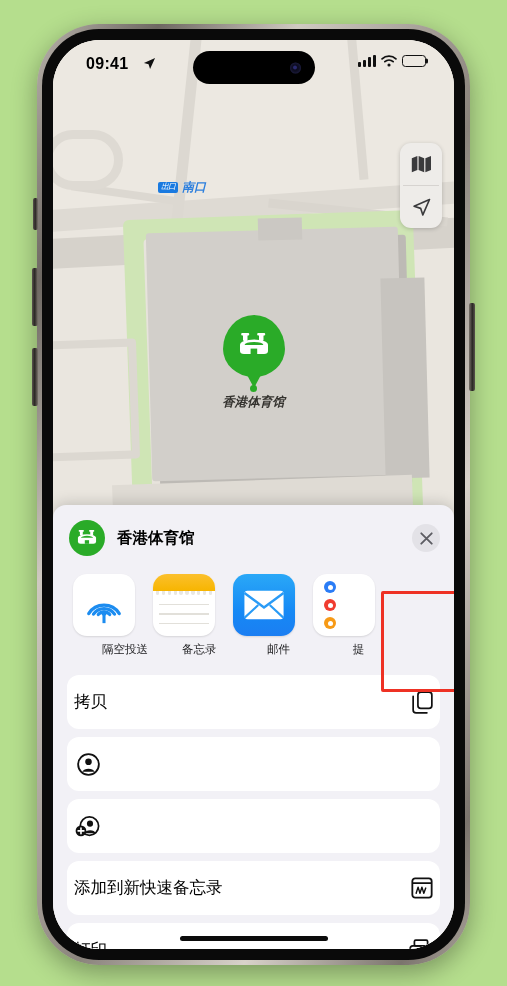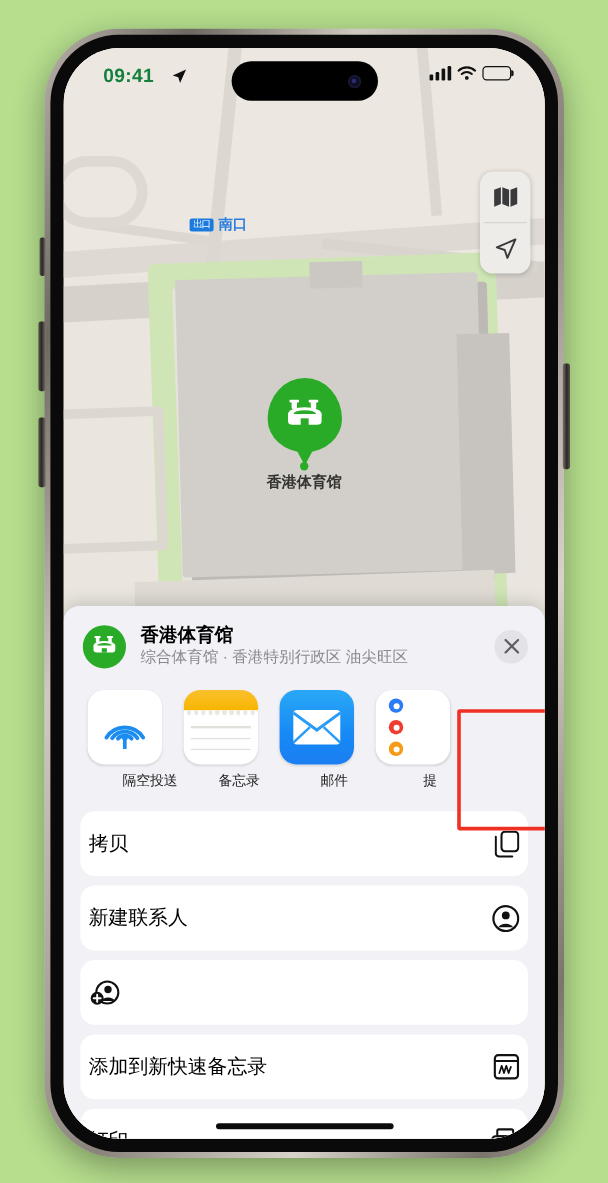--- a/index.html
+++ b/index.html
@@ -29,21 +29,21 @@
 
   
   .side-btn{position:absolute;background:linear-gradient(90deg,#59534d,#2a2724 45%,#7a736b);border-radius:2px;}
   #btn-silent{left:33px; top:198px; width:5px; height:32px;}
   #btn-vol-up{left:32px; top:268px; width:6px; height:58px;}
   #btn-vol-down{left:32px; top:348px; width:6px; height:58px;}
   #btn-power{right:32px; top:303px; width:6px; height:88px;
     background:linear-gradient(270deg,#59534d,#2a2724 45%,#7a736b);}
 
   
-  #map{position:absolute;inset:0;background:#eae6df;overflow:hidden;}
+  #map{position:absolute;inset:0;background:#eae6df;overflow:hidden;font-style:italic;}
   .mp{position:absolute;}
   #map-bg-top{left:0;top:0;width:401px;height:190px;background:#ece8e1;}
   #road-h1{left:-20px;top:155px;width:460px;height:22px;background:#dedad3;transform:rotate(-4deg);}
   #road-h2{left:-30px;top:188px;width:470px;height:30px;background:#d6d2cb;transform:rotate(-3deg);}
   #road-v1{left:128px;top:-10px;width:11px;height:200px;background:#dcd8d1;transform:rotate(6deg);}
   #road-v2{left:300px;top:-10px;width:9px;height:150px;background:#dcd8d1;transform:rotate(-5deg);}
   #road-diag1{left:215px;top:168px;width:180px;height:9px;background:#d9d5ce;transform:rotate(6deg);}
   #road-diag2{left:18px;top:150px;width:110px;height:8px;background:#dcd8d1;transform:rotate(8deg);}
   #road-left-loop{left:-10px;top:90px;width:80px;height:60px;border:9px solid #dedad3;border-radius:40px;}
   #green-band{left:75px;top:175px;width:290px;height:300px;background:#cfe5b5;transform:rotate(-2deg);border-radius:6px;}
@@ -62,21 +62,21 @@
   #poi-pin{position:absolute;left:50%;top:275px;transform:translateX(-50%);width:130px;text-align:center;}
   #pin-shape{width:62px;height:62px;margin:0 auto;background:#2aab28;border-radius:50% 50% 50% 50%/55% 55% 45% 45%;position:relative;}
   #pin-shape:after{content:"";position:absolute;left:50%;bottom:-11px;transform:translateX(-50%);
     width:0;height:0;border-left:8px solid transparent;border-right:8px solid transparent;border-top:15px solid #2aab28;}
   #pin-glyph{position:absolute;left:50%;top:50%;transform:translate(-50%,-50%);}
   #pin-dot{width:7px;height:7px;border-radius:50%;background:#2aab28;margin:8px auto 2px;}
   #poi-label{font-size:12.5px;font-weight:700;color:#35332f;text-shadow:0 0 3px #d4d1cc,0 0 3px #d4d1cc;}
 
   
   #status-bar{position:absolute;left:0;top:0;width:401px;height:52px;z-index:6;}
-  #status-time{position:absolute;left:33px;top:15px;font-size:16px;font-weight:700;color:#15803d;letter-spacing:.3px;}
+  #status-time{position:absolute;left:33px;top:15px;font-size:16px;font-weight:700;color:#000000;letter-spacing:.3px;}
   #status-loc-icon{position:absolute;left:90px;top:17px;}
   #dynamic-island{position:absolute;left:50%;top:11px;transform:translateX(-50%);
      width:122px;height:33px;background:#000;border-radius:18px;}
   #island-cam{position:absolute;right:14px;top:50%;transform:translateY(-50%);
      width:11px;height:11px;border-radius:50%;background:#0d0d1f;box-shadow:inset 0 0 3px #2c2c5a;}
   #island-cam:after{content:"";position:absolute;left:3px;top:3px;width:4px;height:4px;border-radius:50%;background:#2a2a6e;}
   #status-right{position:absolute;right:28px;top:15px;display:flex;align-items:center;gap:5px;}
   .sig-bar{width:3px;background:#111;border-radius:1px;display:inline-block;}
   #sig{display:flex;align-items:flex-end;gap:2px;height:12px;}
   #battery{width:24px;height:12px;border:1.4px solid #111;border-radius:3.5px;position:relative;padding:1.4px;}
@@ -247,21 +247,20 @@
           <rect x="22" y="1" width="4.5" height="7" rx="1.2" fill="#fff"></rect>
           <rect x="20.2" y="0" width="8" height="2.4" rx="1" fill="#fff"></rect>
           <ellipse cx="17" cy="12" rx="14" ry="5.6" fill="#fff"></ellipse>
           <ellipse cx="17" cy="12" rx="9.4" ry="3.1" fill="#2aab28"></ellipse>
           <path d="M3 12 L3 18 Q3 21 7 21 L27 21 Q31 21 31 18 L31 12 Z" fill="#fff"></path>
           <rect x="13.6" y="15.6" width="6.6" height="5.6" fill="#2aab28"></rect>
         </svg>
       </div>
       <div id="sheet-titles">
         <div id="sheet-title">香港体育馆</div>
-        <div id="sheet-subtitle">综合体育馆 · 香港特别行政区 油尖旺区</div>
       </div>
       <div id="sheet-close">
         <svg width="13" height="13" viewBox="0 0 14 14">
           <path d="M1.4 1.4 L12.6 12.6 M12.6 1.4 L1.4 12.6" stroke="#5d5d63" stroke-width="2" stroke-linecap="round"></path>
         </svg>
       </div>
     </div>
 
     <div id="app-row">
 
@@ -330,21 +329,20 @@
           <svg width="21" height="23" viewBox="0 0 22 24">
             <rect x="6.2" y="1.2" width="14.6" height="17" rx="3" fill="none" stroke="#111" stroke-width="1.8"></rect>
             <path d="M15.6 22.8 H4.2 A3 3 0 0 1 1.2 19.8 V5.6" fill="none" stroke="#111" stroke-width="1.8" stroke-linecap="round"></path>
           </svg>
         </span>
       </div>
     </div>
 
     <div class="action-group">
       <div class="action-row">
-        <span class="action-label">新建联系人</span>
         <span class="action-icon">
           <svg width="23" height="23" viewBox="0 0 24 24">
             <circle cx="12" cy="12" r="10.8" fill="none" stroke="#111" stroke-width="1.9"></circle>
             <circle cx="12" cy="9.2" r="3.4" fill="#111"></circle>
             <path d="M5.4 19.6 A7.4 5.6 0 0 1 18.6 19.6 Z" fill="#111"></path>
           </svg>
         </span>
       </div>
     </div>
 

